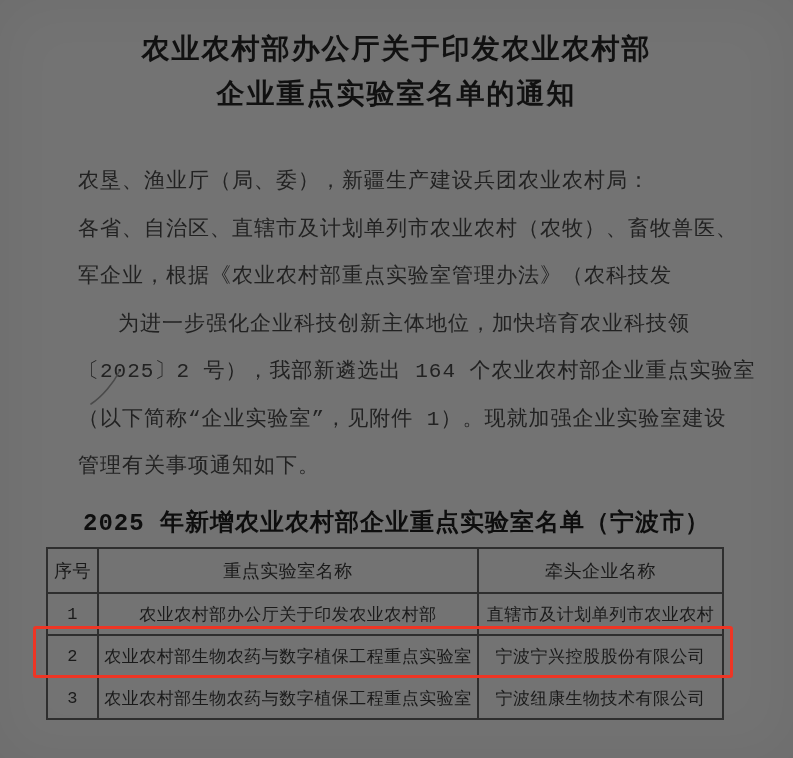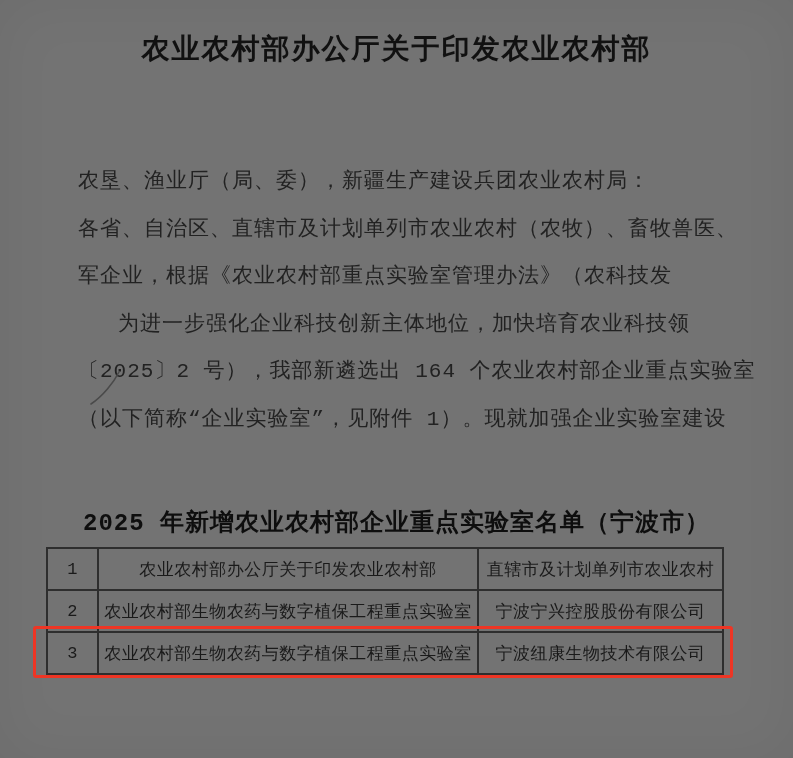--- a/index.html
+++ b/index.html
@@ -67,44 +67,51 @@
     width:34px;height:36px;
   }
 </style>
 </head>
 <body>
 
 <div class="page">
 
   <div class="doc-title">
     <div>农业农村部办公厅关于印发农业农村部</div>
+    <div>企业重点实验室名单的通知</div>
   </div>
 
   <div class="body-text">
     <div class="body-line">农垦、渔业厅（局、委），新疆生产建设兵团农业农村局：</div>
     <div class="body-line">各省、自治区、直辖市及计划单列市农业农村（农牧）、畜牧兽医、</div>
     <div class="body-line">军企业，根据《农业农村部重点实验室管理办法》（农科技发</div>
     <div class="body-line indent">为进一步强化企业科技创新主体地位，加快培育农业科技领</div>
     <div class="body-line">〔2025〕2 号），我部新遴选出 164 个农业农村部企业重点实验室</div>
     <div class="body-line">（以下简称“企业实验室”，见附件 1）。现就加强企业实验室建设</div>
+    <div class="body-line">管理有关事项通知如下。</div>
   </div>
 
   <svg class="pen-mark" viewBox="0 0 34 36">
     <path d="M31 2 C 26 12, 15 26, 3 34" fill="none" stroke="#4a4a4a" stroke-width="1.6" stroke-linecap="round"></path>
   </svg>
 
   <div class="section-title">2025 年新增农业农村部企业重点实验室名单（宁波市）</div>
 
   <table class="lab-table">
     <colgroup>
       <col class="col-no">
         <col class="col-lab">
         <col class="col-company">
     </colgroup>
     <tbody>
+        <tr>
+      <th>序号</th>
+      <th>重点实验室名称</th>
+      <th>牵头企业名称</th>
+    </tr>
     <tr>
       <td>1</td>
       <td>农业农村部办公厅关于印发农业农村部</td>
       <td>直辖市及计划单列市农业农村</td>
     </tr>
     <tr>
       <td>2</td>
       <td>农业农村部生物农药与数字植保工程重点实验室</td>
       <td>宁波宁兴控股股份有限公司</td>
     </tr>

